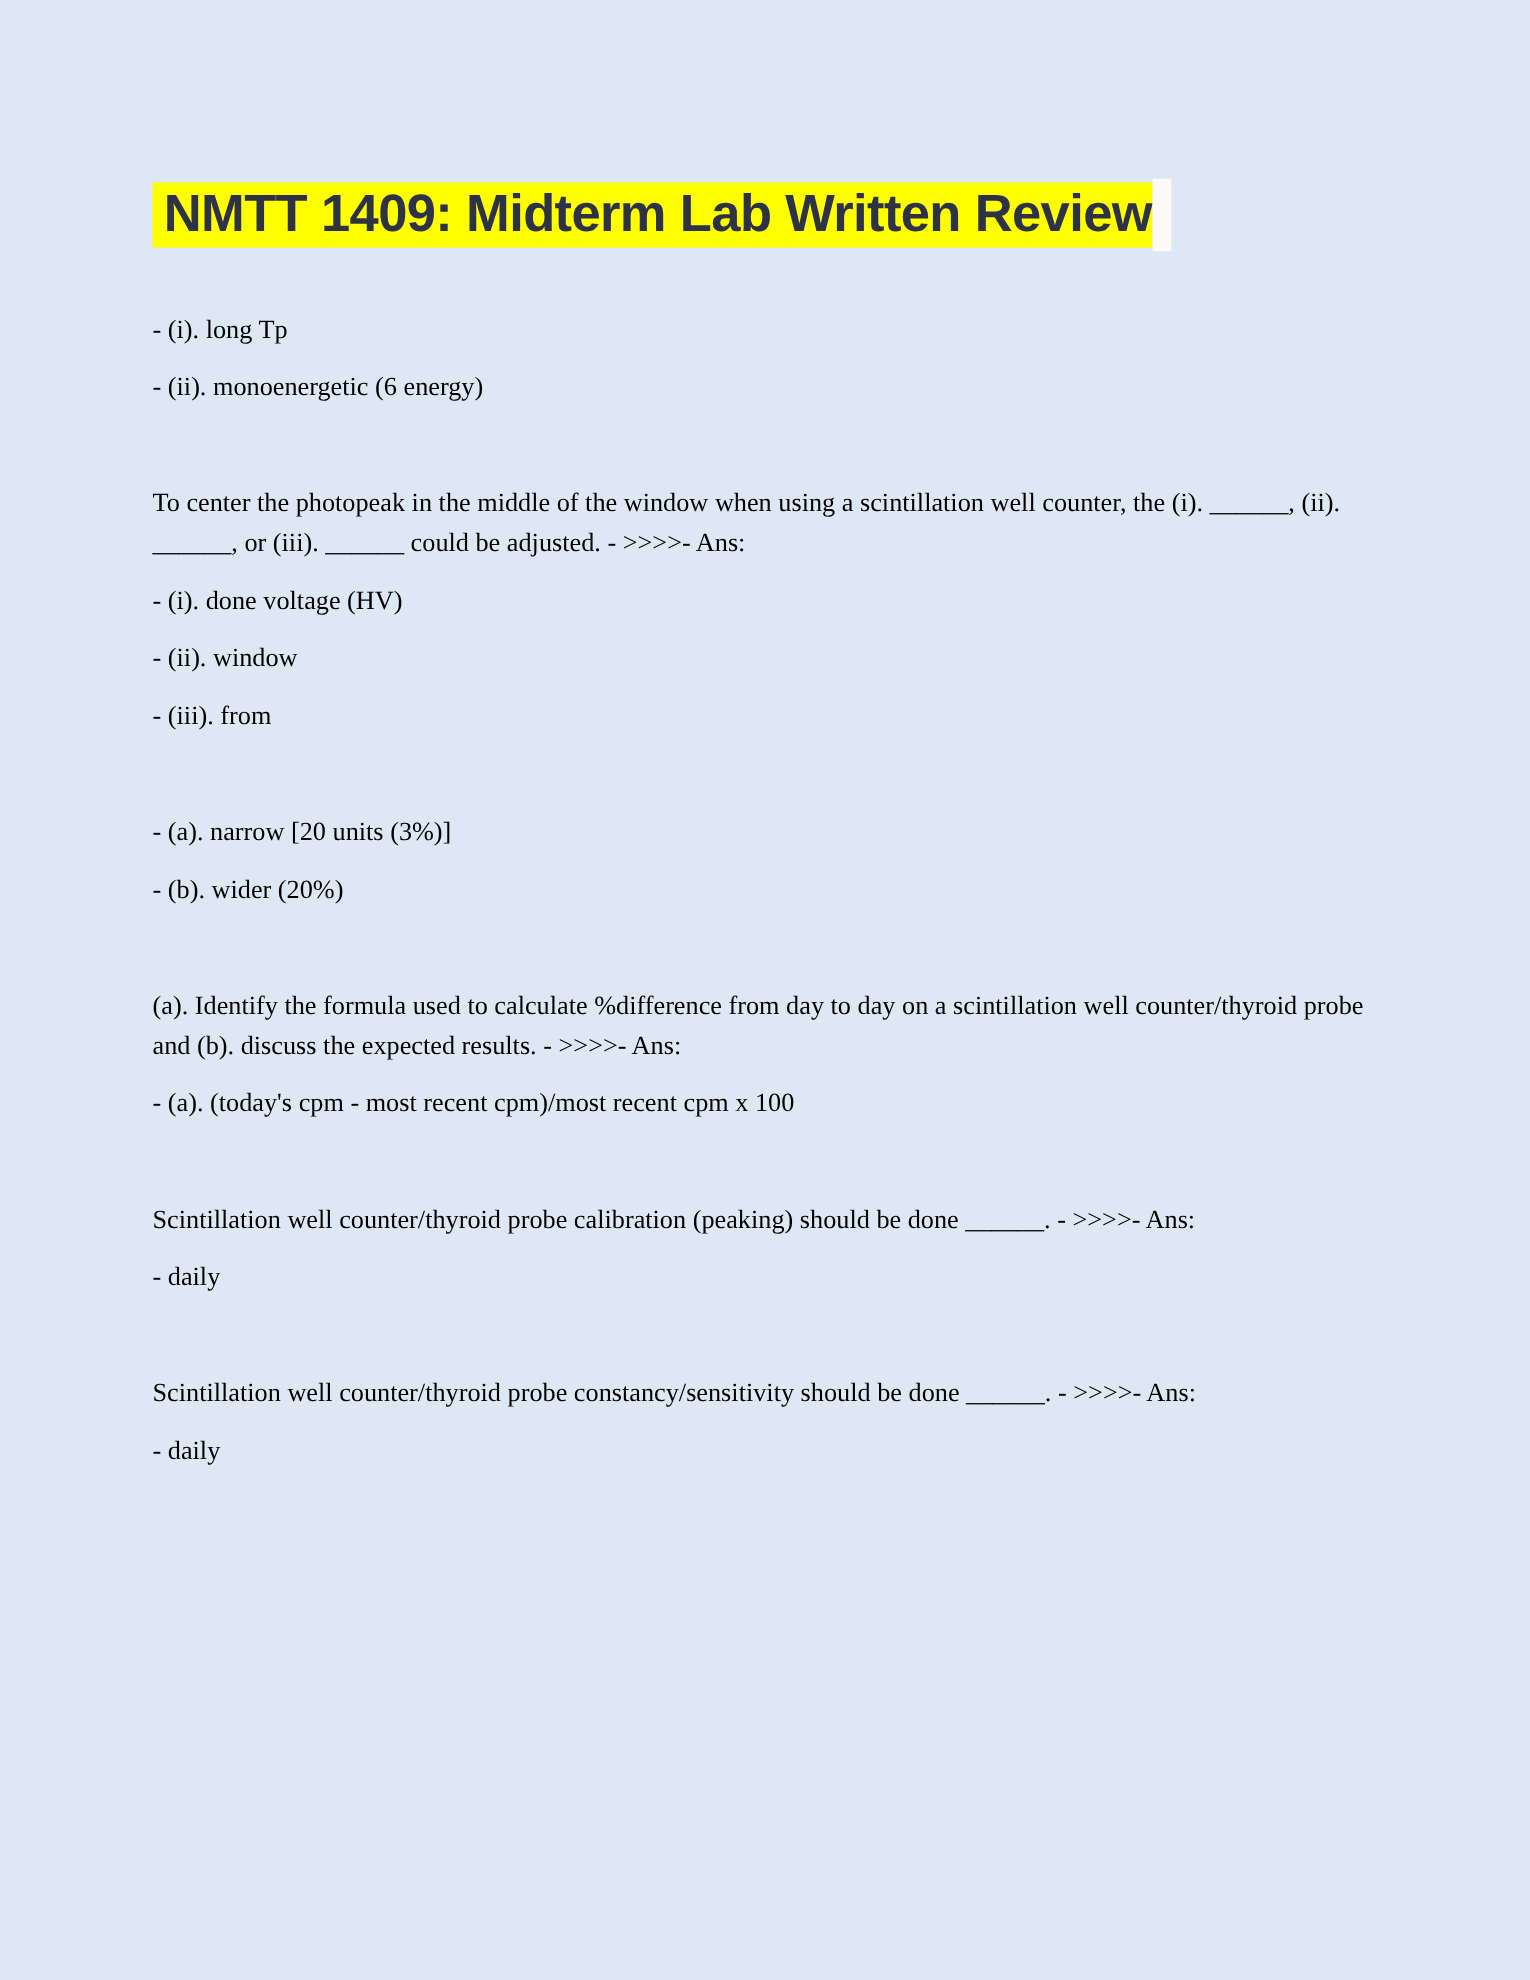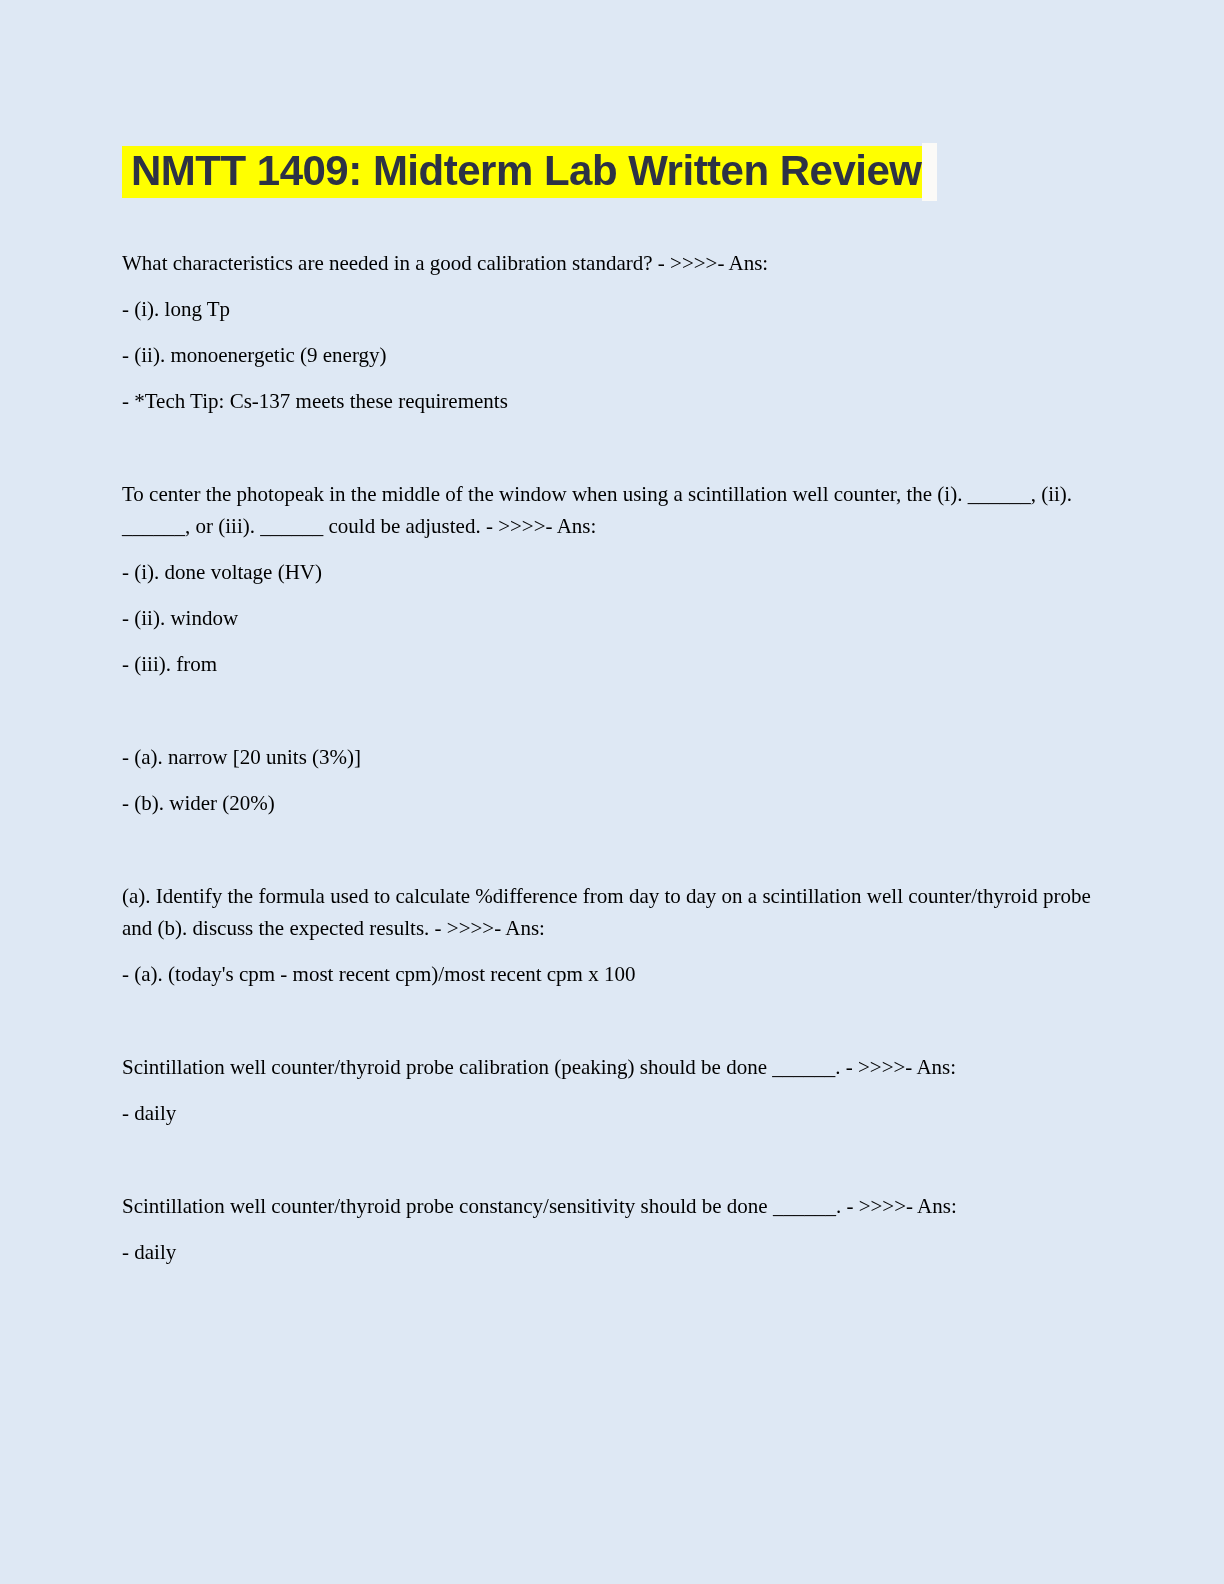--- a/index.html
+++ b/index.html
@@ -48,24 +48,22 @@
     color: #000000;
   }
 </style>
 </head>
 <body>
 
 <div class="content">
   <h1 class="title"><span class="title-hl">NMTT 1409: Midterm Lab Written Review</span><span class="title-hl-space">&nbsp;</span></h1>
   <div id="qa-container">
       <div class="qa-block">
-        <p class="question">What characteristics are needed in a good calibration standard? - &gt;&gt;&gt;&gt;- Ans:</p>
         <p class="answer">- (i). long Tp</p>
-        <p class="answer">- (ii). monoenergetic (9 energy)</p>
-        <p class="answer">- *Tech Tip: Cs-137 meets these requirements</p>
+        <p class="answer">- (ii). monoenergetic (6 energy)</p>
       </div>
       <div class="qa-block">
         <p class="question">To center the photopeak in the middle of the window when using a scintillation well counter, the (i). ______, (ii). ______, or (iii). ______ could be adjusted. - &gt;&gt;&gt;&gt;- Ans:</p>
         <p class="answer">- (i). done voltage (HV)</p>
         <p class="answer">- (ii). window</p>
         <p class="answer">- (iii). from</p>
       </div>
       <div class="qa-block">
         <p class="answer">- (a). narrow [20 units (3%)]</p>
         <p class="answer">- (b). wider (20%)</p>

